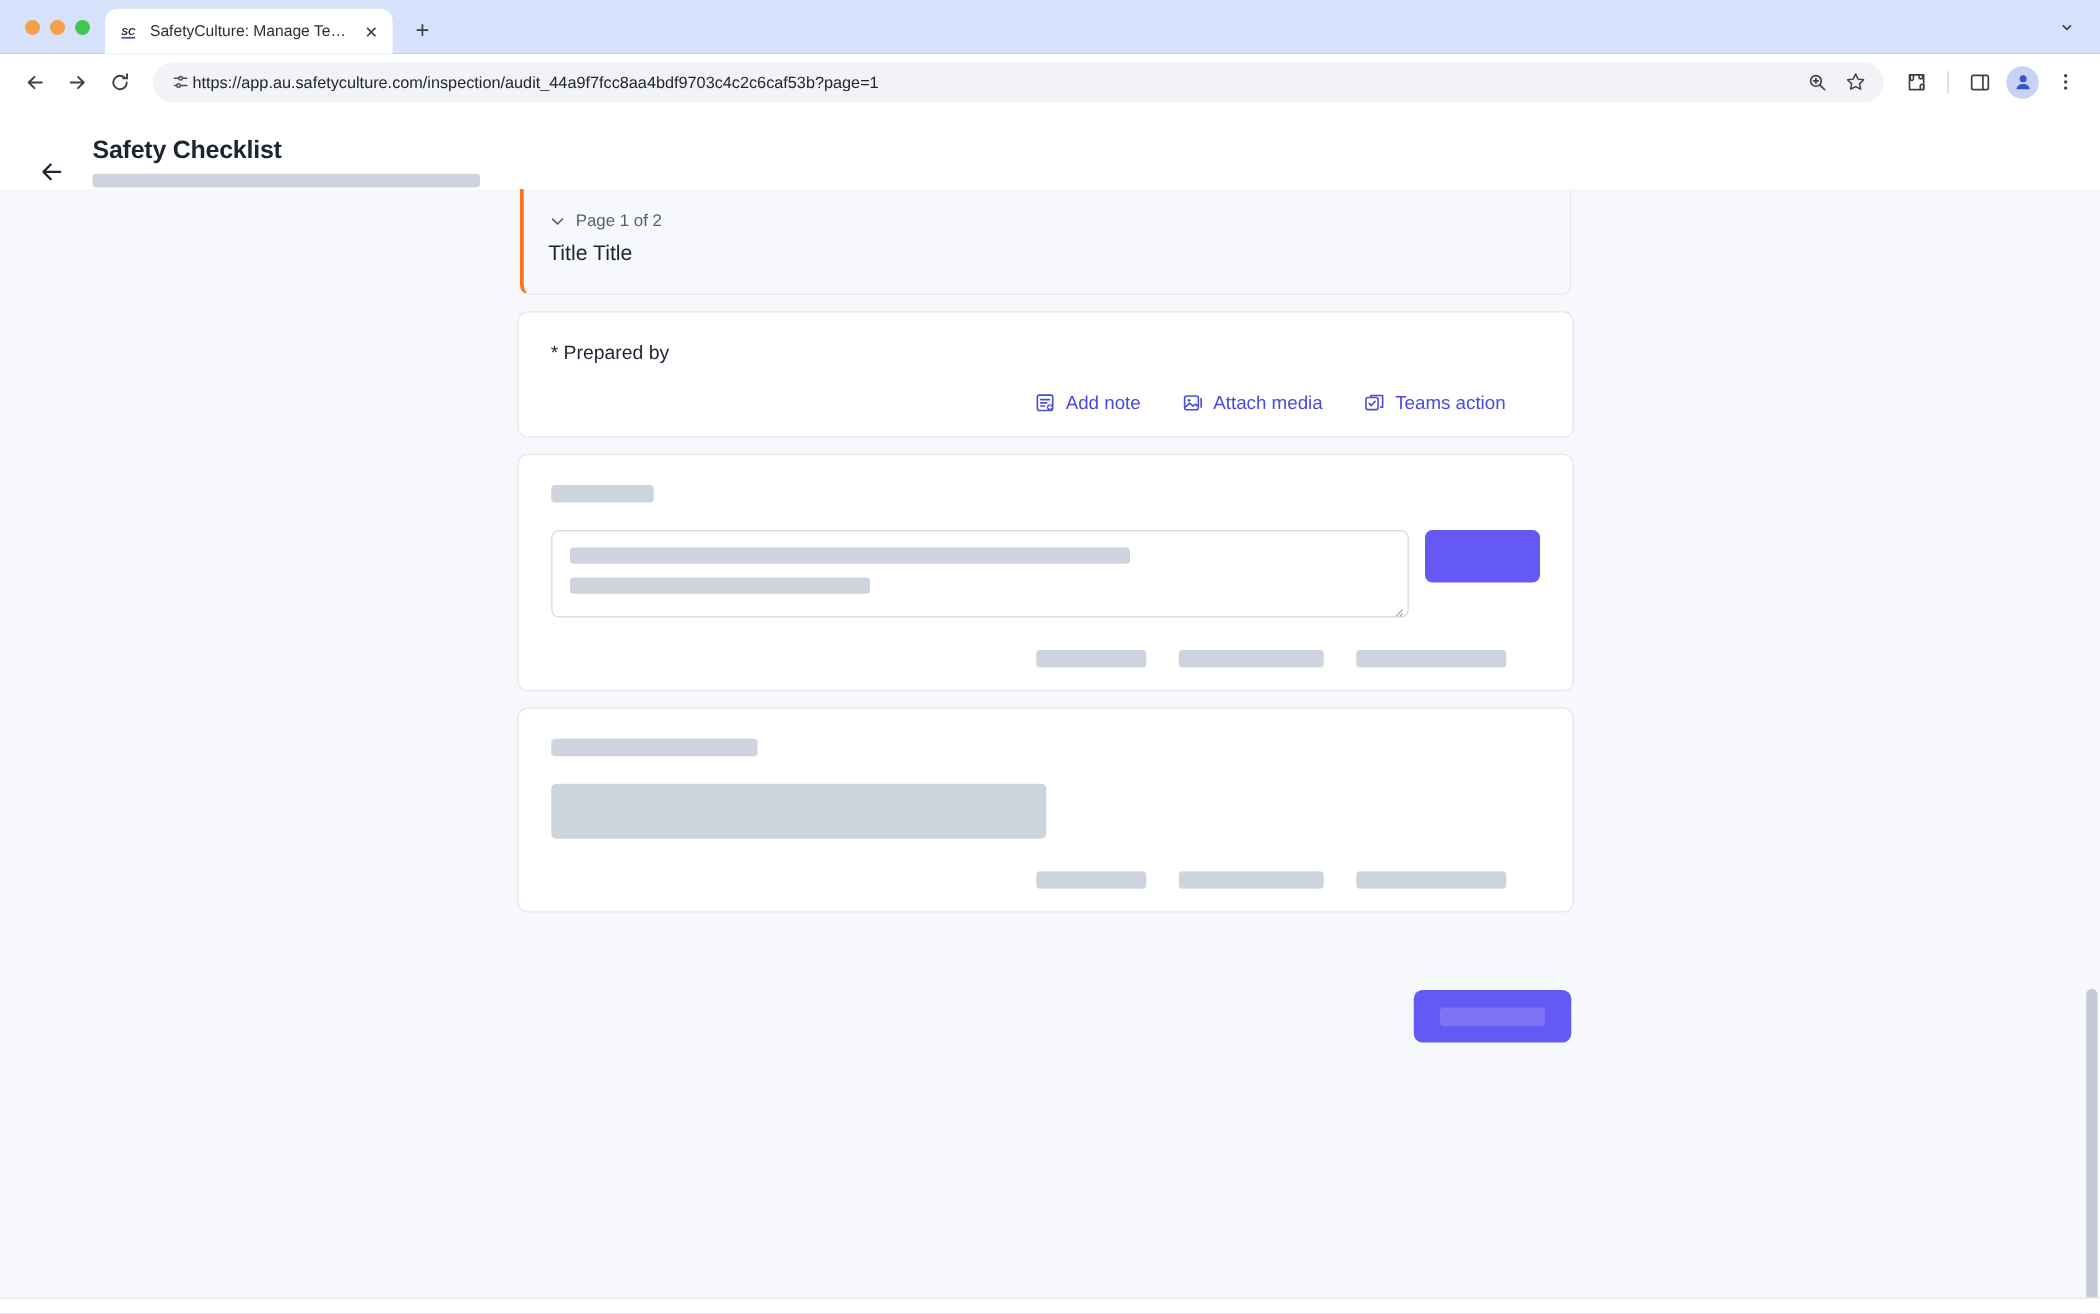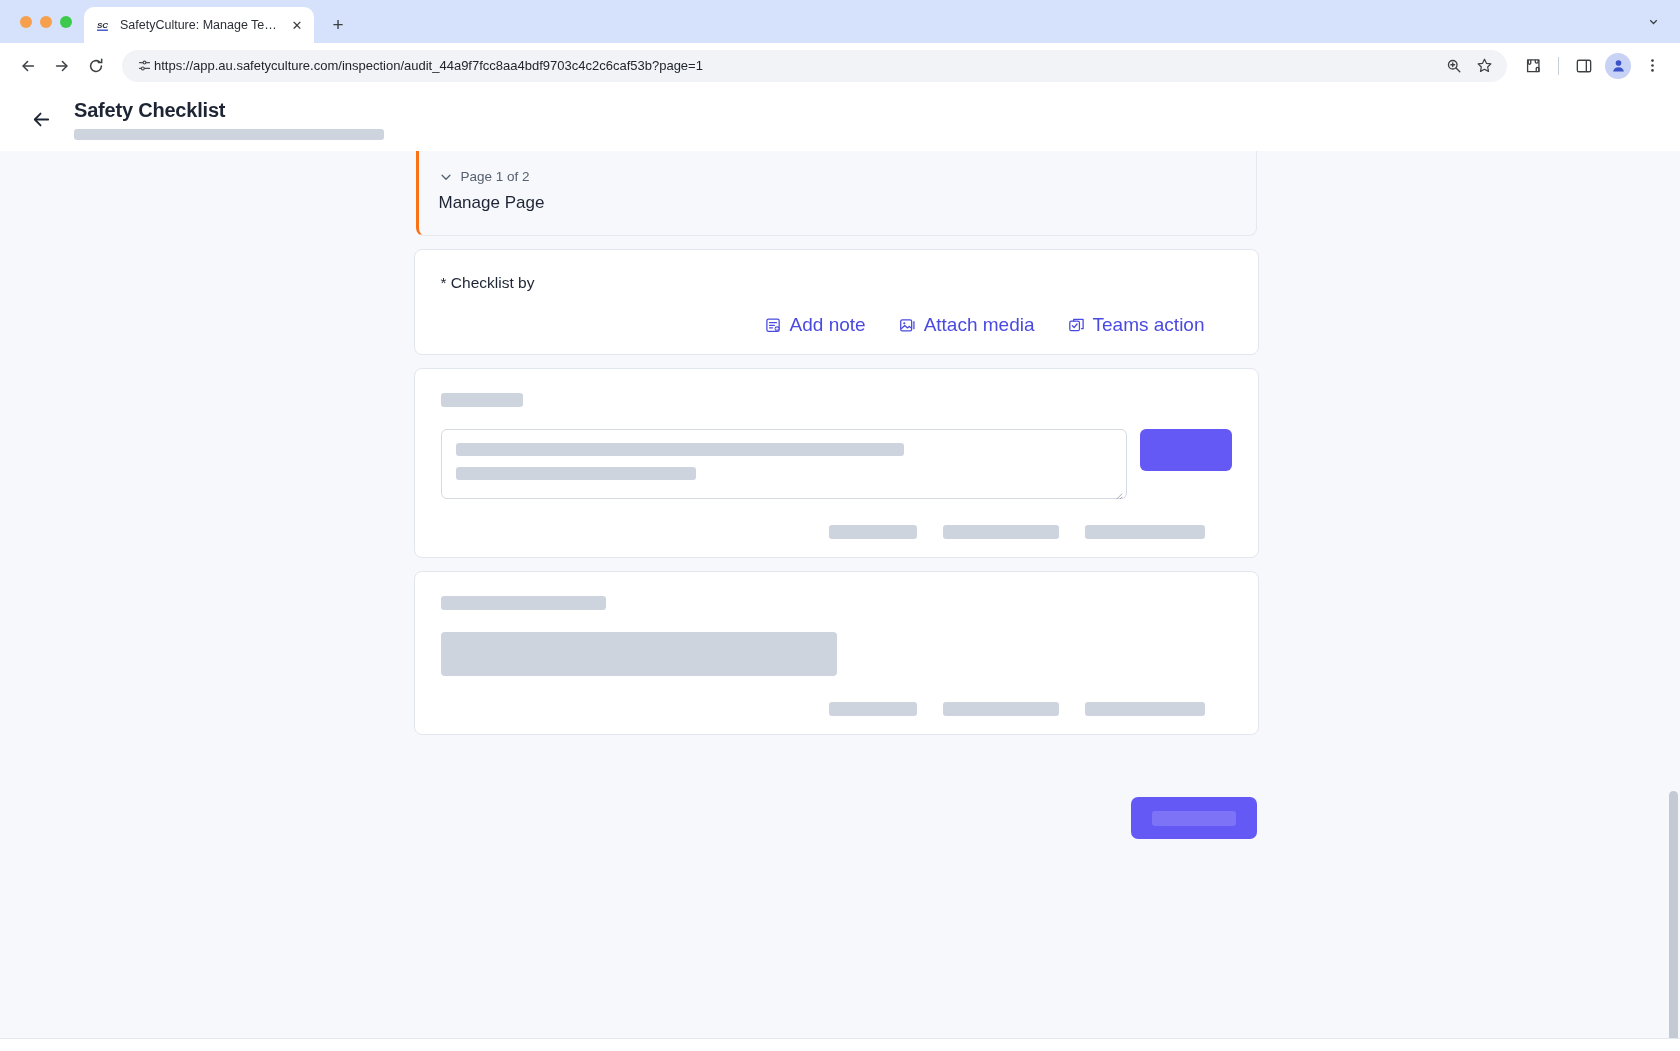--- a/index.html
+++ b/index.html
@@ -191,21 +191,21 @@
     position: relative;
     display: flex;
     flex-direction: column;
   }
 
   .page-header {
     background: #ffffff;
     height: 63px;
     flex: 0 0 63px;
     display: flex;
-    align-items: center;
+    align-items: flex-end;
     padding-left: 28px;
     gap: 20px;
     border-bottom: 1px solid #ffffff;
   }
   .back-arrow {
     width: 26px; height: 26px;
     display: flex; align-items: center; justify-content: center;
     color: #1d2433;
     cursor: pointer;
     flex: 0 0 26px;
@@ -297,24 +297,23 @@
 
   .actions-row {
     display: flex;
     justify-content: flex-end;
     gap: 33px;
     margin-top: 22px;
     padding-right: 27px;
   }
   .action-link {
     display: flex;
-    align-items: center;
     gap: 8px;
     color: #4b4ae0;
-    font-size: 19px;
+    font-size: 15px;
     cursor: pointer;
     text-decoration: none;
   }
   .action-icon {
     width: 17px; height: 17px;
     flex: 0 0 17px;
     display: flex; align-items: center; justify-content: center;
     color: #4b4ae0;
   }
 
@@ -551,25 +550,25 @@
 
         <div class="page-banner">
           <div class="page-counter">
             <span class="chevron-icon">
               <svg width="14" height="14" viewBox="0 0 16 16" fill="none" stroke="currentColor" stroke-width="1.5" stroke-linecap="round" stroke-linejoin="round">
                 <path d="M3.5 6 L8 10.5 L12.5 6"></path>
               </svg>
             </span>
             <span>Page 1 of 2</span>
           </div>
-          <div class="page-heading">Manage Page</div>
+          <div class="page-heading">Title Title</div>
         </div>
 
         <div class="card">
-          <div class="field-label">* Checklist by</div>
+          <div class="field-label">* Prepared by</div>
 
           <div class="actions-row">
             <span class="action-link">
               <span class="action-icon">
                 <svg width="17" height="17" viewBox="0 0 18 18" fill="none" stroke="currentColor" stroke-width="1.35" stroke-linecap="round">
                   <rect x="2" y="2.2" width="13" height="13" rx="1.7"></rect>
                   <path d="M4.8 6 H12.2"></path>
                     <path d="M4.8 8.8 H10"></path>
                     <path d="M4.8 11.5 H8"></path>
                   <circle cx="12.7" cy="12.5" r="2.6" fill="currentColor" stroke="none"></circle>

